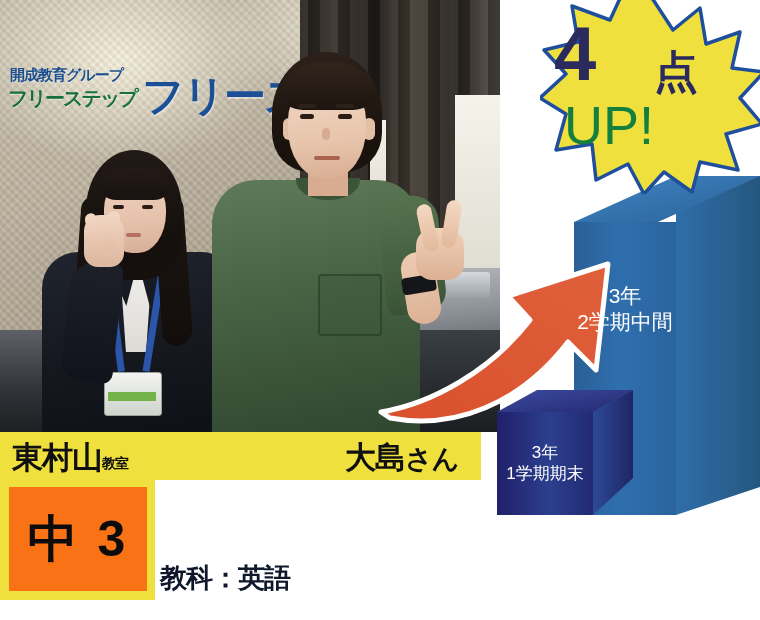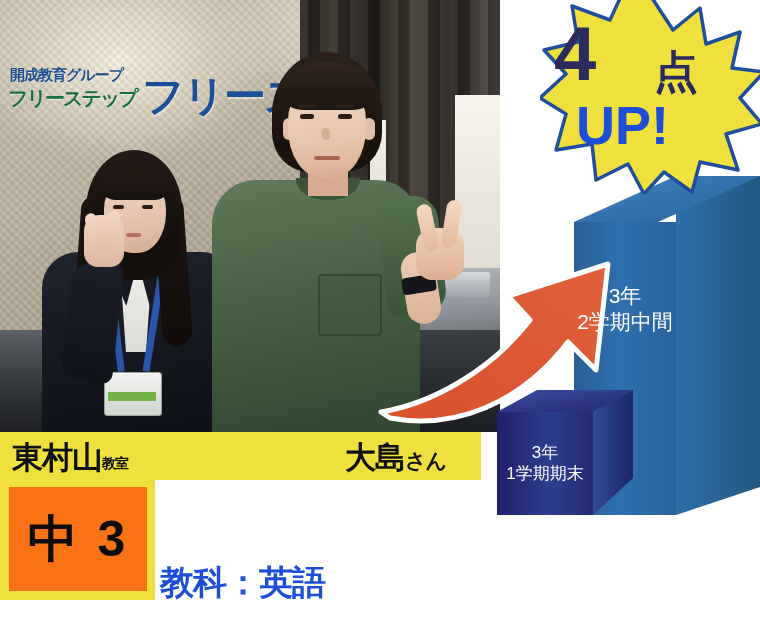--- a/index.html
+++ b/index.html
@@ -465,24 +465,24 @@
   .burst-ten {
     position: absolute;
     left: 114px; top: 56px;
     font-size: 44px;
     font-weight: 900;
     color: #2a2a5f;
     line-height: 1;
   }
   .burst-up {
     position: absolute;
-    left: 36px; top: 104px;
+    left: 24px; top: 104px;
     font-size: 54px;
-    font-weight: 700;
-    color: #1d4ed8;
+    font-weight: 400;
+    color: #15803d;
     letter-spacing: 0px;
     line-height: 1;
   }
 
   
   .yellow-band {
     position: absolute;
     left: 0; top: 432px;
     width: 481px; height: 48px;
     background: #efe03e;
@@ -498,21 +498,21 @@
   .classroom .sm  { font-size: 14px; letter-spacing: -1px; }
 
   .student {
     position: absolute;
     left: 345px; top: 437px;
     color: #101010;
     font-weight: 700;
     white-space: nowrap;
   }
   .student .big { font-size: 31px; letter-spacing: -1px; }
-  .student .sm  { font-size: 21px; letter-spacing: -1px; }
+  .student .sm  { font-size: 27px; letter-spacing: -1px; }
 
   .grade-wrap {
     position: absolute;
     left: 0; top: 480px;
     width: 155px; height: 120px;
     background: #efe03e;
   }
   .grade-box {
     position: absolute;
     left: 9px; top: 487px;
@@ -534,23 +534,23 @@
     left: 160px; top: 510px;
     font-size: 36px;
     font-weight: 700;
     color: #0c0c0c;
     letter-spacing: -1.5px;
     white-space: nowrap;
   }
   .subject {
     position: absolute;
     left: 160px; top: 560px;
-    font-size: 34px;
+    font-size: 27px;
     font-weight: 700;
-    color: #1d4ed8;
+    color: #0f172a;
     letter-spacing: -1px;
     white-space: nowrap;
   }
 </style>
 </head>
 <body>
 
 <div id="root">
 
   <div class="photo">

